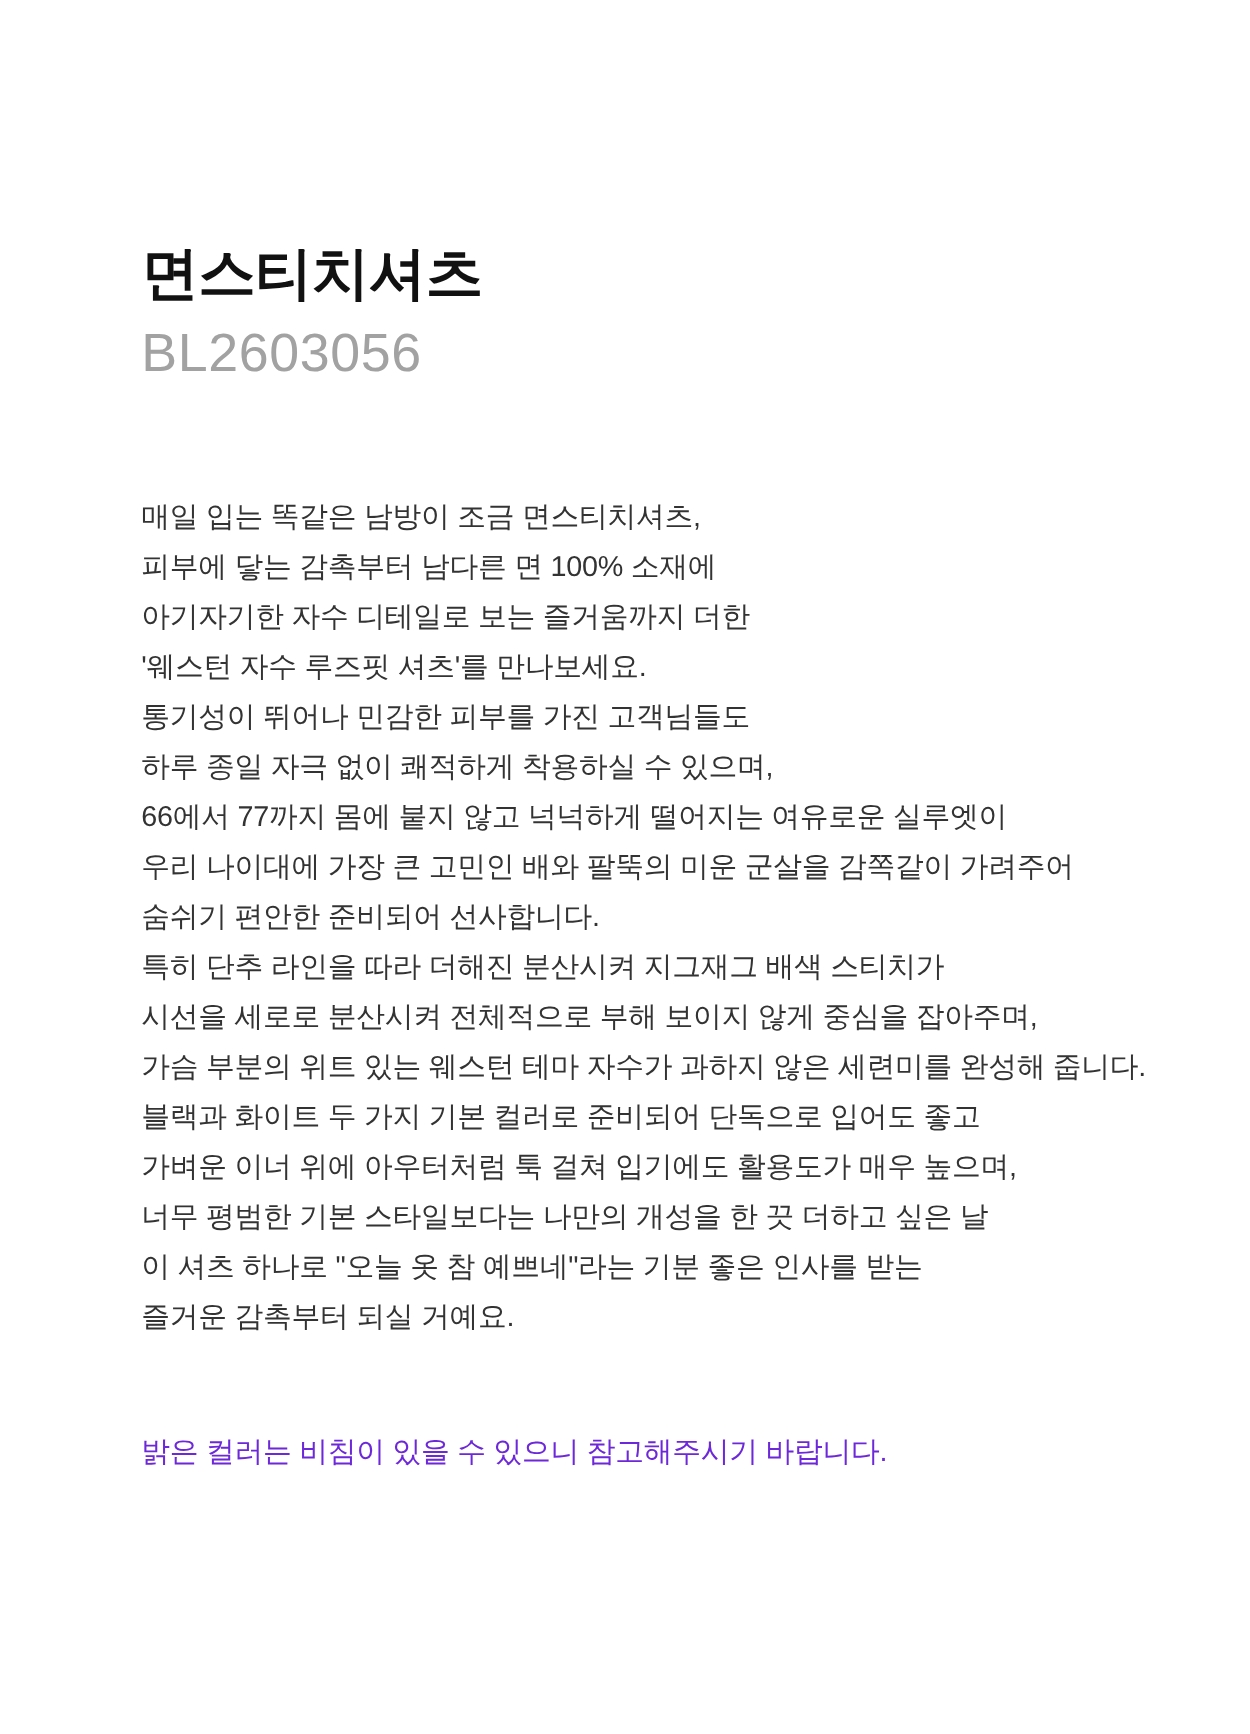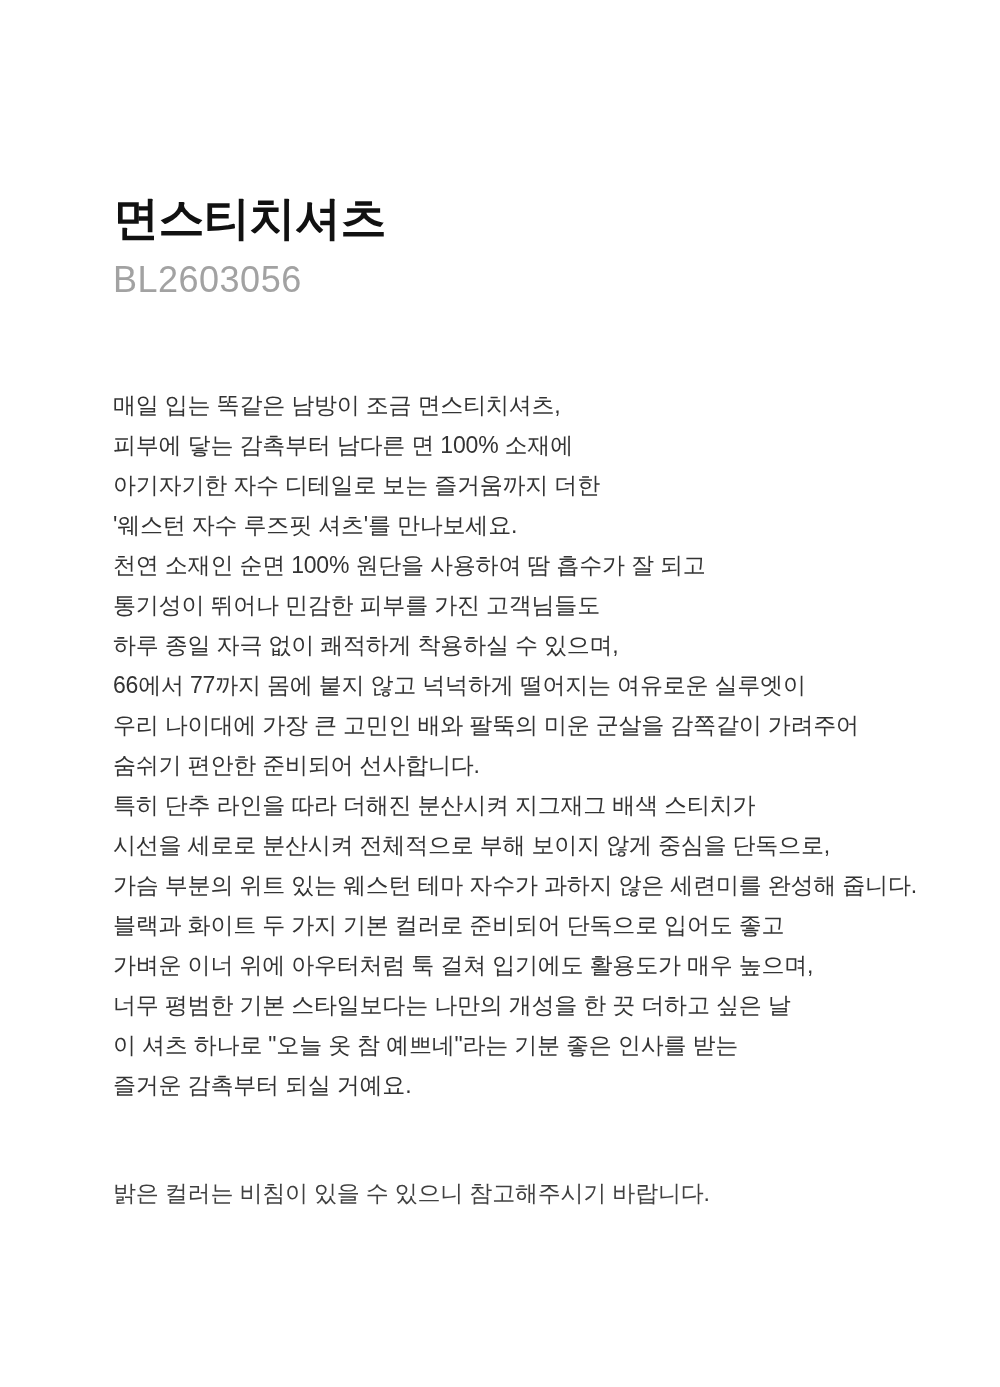--- a/index.html
+++ b/index.html
@@ -25,21 +25,21 @@
   .product-title {
     font-size: 46px;
     line-height: 1.15;
     font-weight: 700;
     color: #111111;
     letter-spacing: -0.5px;
   }
 
   .product-code {
     margin-top: 14px;
-    font-size: 36px;
+    font-size: 43px;
     line-height: 1.15;
     font-weight: 400;
     color: #a2a2a2;
     letter-spacing: 0.5px;
   }
 
   .description {
     margin-top: 85px;
     font-size: 23px;
     color: #333333;
@@ -48,48 +48,47 @@
 
   .description .line {
     line-height: 40px;
     white-space: nowrap;
   }
 
   .notice {
     margin-top: 68px;
     font-size: 23px;
     line-height: 40px;
-    color: #404040;
+    color: #6d28d9;
     letter-spacing: -0.2px;
     white-space: nowrap;
   }
 </style>
 </head>
 <body>
 
 <div class="page">
   <div class="content">
 
     <h1 class="product-title">면스티치셔츠</h1>
 
     <div class="product-code">BL2603056</div>
 
     <div class="description">
       <div class="line">매일 입는 똑같은 남방이 조금 면스티치셔츠,</div>
       <div class="line">피부에 닿는 감촉부터 남다른 면 100% 소재에</div>
       <div class="line">아기자기한 자수 디테일로 보는 즐거움까지 더한</div>
       <div class="line">'웨스턴 자수 루즈핏 셔츠'를 만나보세요.</div>
-      <div class="line">천연 소재인 순면 100% 원단을 사용하여 땀 흡수가 잘 되고</div>
       <div class="line">통기성이 뛰어나 민감한 피부를 가진 고객님들도</div>
       <div class="line">하루 종일 자극 없이 쾌적하게 착용하실 수 있으며,</div>
       <div class="line">66에서 77까지 몸에 붙지 않고 넉넉하게 떨어지는 여유로운 실루엣이</div>
       <div class="line">우리 나이대에 가장 큰 고민인 배와 팔뚝의 미운 군살을 감쪽같이 가려주어</div>
       <div class="line">숨쉬기 편안한 준비되어 선사합니다.</div>
       <div class="line">특히 단추 라인을 따라 더해진 분산시켜 지그재그 배색 스티치가</div>
-      <div class="line">시선을 세로로 분산시켜 전체적으로 부해 보이지 않게 중심을 단독으로,</div>
+      <div class="line">시선을 세로로 분산시켜 전체적으로 부해 보이지 않게 중심을 잡아주며,</div>
       <div class="line">가슴 부분의 위트 있는 웨스턴 테마 자수가 과하지 않은 세련미를 완성해 줍니다.</div>
       <div class="line">블랙과 화이트 두 가지 기본 컬러로 준비되어 단독으로 입어도 좋고</div>
       <div class="line">가벼운 이너 위에 아우터처럼 툭 걸쳐 입기에도 활용도가 매우 높으며,</div>
       <div class="line">너무 평범한 기본 스타일보다는 나만의 개성을 한 끗 더하고 싶은 날</div>
       <div class="line">이 셔츠 하나로 "오늘 옷 참 예쁘네"라는 기분 좋은 인사를 받는</div>
       <div class="line">즐거운 감촉부터 되실 거예요.</div>
     </div>
 
     <div class="notice">밝은 컬러는 비침이 있을 수 있으니 참고해주시기 바랍니다.</div>
 

